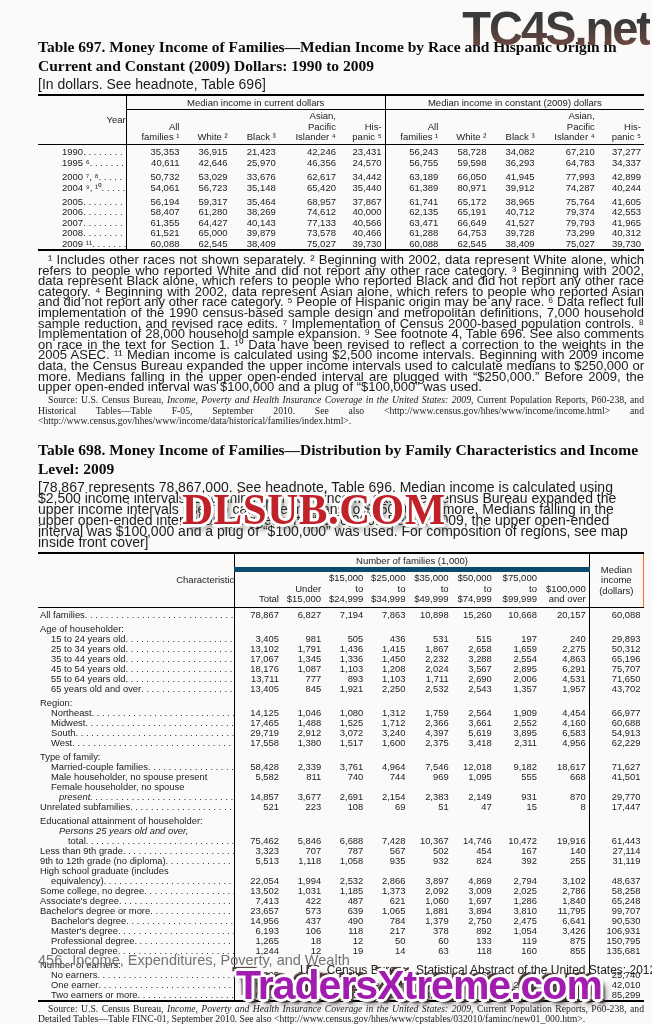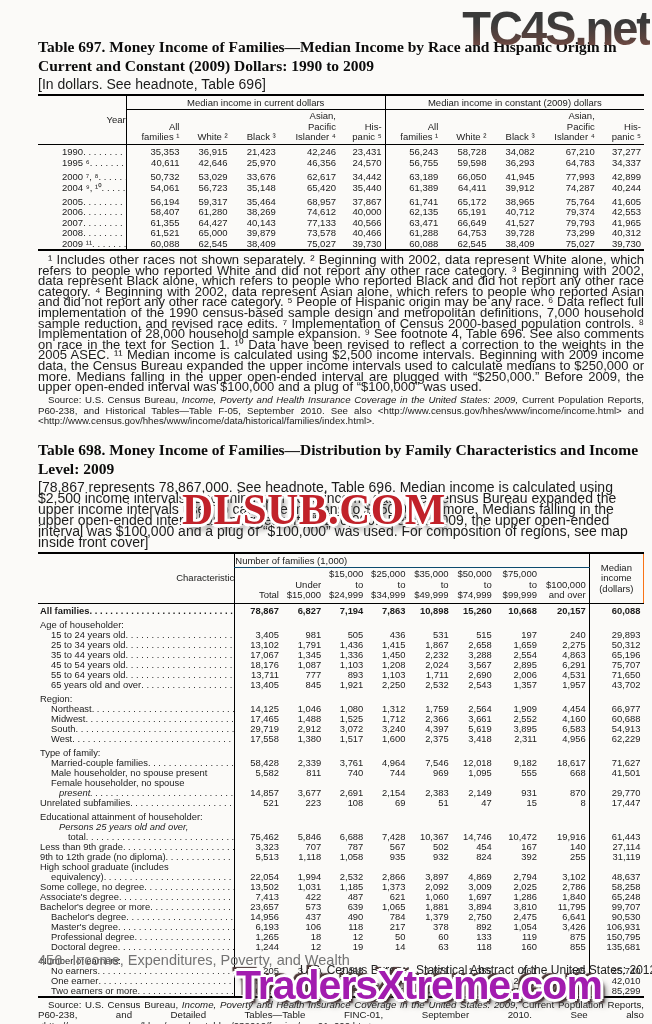--- a/index.html
+++ b/index.html
@@ -5,38 +5,38 @@
   html,body{margin:0;padding:0;background:#d8d8d8;}
   .page{position:relative;width:652px;height:1024px;background:#fbfaf8;overflow:hidden;
         font-family:"Liberation Sans",sans-serif;color:#1b1b1b;}
   .content{padding:38px 8px 0 38px;width:606px;box-sizing:content-box;}
 
   
   .tbl-title{font-family:"Liberation Serif",serif;font-weight:bold;font-size:15.5px;line-height:1.22;
              margin:0 0 3px 0;color:#0c0c0c;}
   .headnote{font-size:14px;line-height:11px;margin:0 0 4px 0;}
   .footnotes{font-size:13px;line-height:10.6px;margin:4px 0 0 0;text-align:justify;text-indent:10px;}
-  .source{font-size:9.7px;line-height:10.8px;margin:2px 0 0 0;text-indent:10px;text-align:justify;}
+  .source{font-size:9.7px;line-height:10.8px;margin:2px 0 0 0;text-indent:10px;text-align:justify;font-family:Liberation Serif, serif;}
   .source i{font-style:italic;}
 
   
   table{border-collapse:collapse;table-layout:fixed;width:606px;
         border-top:2px solid #000;border-bottom:2px solid #000;}
   th,td{padding:0;font-size:9.5px;line-height:10.4px;vertical-align:bottom;font-weight:normal;}
   .vl{border-left:1px solid #000;}
   .rb{border-right:1px solid #f97316;}
   tr.cols th{border-bottom:1.5px solid #000;text-align:right;padding:1px 3px 2px 0;white-space:pre-line;}
   th.grp{border-bottom:1px solid #000;text-align:center;padding:2px 0 1px 0;}
   th.yearhead,th.charhead{vertical-align:middle;text-align:right;border-bottom:1.5px solid #000;}
-  th.noffam{border-bottom:1px solid #0c4a6e;text-align:left;padding:2px 0 1px 0;}
+  th.noffam{border-bottom:5px solid #0c4a6e;text-align:center;padding:2px 0 1px 0;}
   th.medhead{vertical-align:middle;text-align:center;white-space:pre-line;border-bottom:1.5px solid #000;padding:0 2px;}
   td.num{text-align:right;padding-right:3px;}
   tbody tr:first-child td{padding-top:2px;}
   tr.gap td{padding-top:4px;}
-  tr.b td{font-weight:bold;margin-top:32px;}
+  tr.b td{font-weight:normal;margin-top:32px;}
   #tbl698 tbody td{line-height:10px;font-size:9.4px;}
   #tbl697 tbody td{line-height:10.4px;}
 
   
   .lf{display:flex;align-items:baseline;overflow:hidden;}
   .lf .tx{white-space:nowrap;}
   .lf .dt{flex:1;white-space:nowrap;overflow:hidden;}
   .lf .dt::before{content:" . . . . . . . . . . . . . . . . . . . . . . . . . . . . . . . . . . . . . . . . . . . . . .";}
   .i0{padding-left:2px;}.i1{padding-left:13px;}.i2{padding-left:21px;font-style:italic;}.i3{padding-left:30px;}
   td.ycell{padding-left:24px;}
@@ -181,21 +181,21 @@
                 <span class="tx">2004 ⁹, ¹⁰</span>
                 <span class="dt"></span>
               </span>
             </td>
             <td class="num vl">54,061</td>
             <td class="num">56,723</td>
             <td class="num">35,148</td>
             <td class="num">65,420</td>
             <td class="num">35,440</td>
             <td class="num vl">61,389</td>
-            <td class="num">64,411</td>
+            <td class="num">80,971</td>
             <td class="num">39,912</td>
             <td class="num">74,287</td>
             <td class="num">40,244</td>
           </tr>
           <tr class="gap">
             <td class="ycell">
               <span class="lf">
                 <span class="tx">2005</span>
                 <span class="dt"></span>
               </span>

